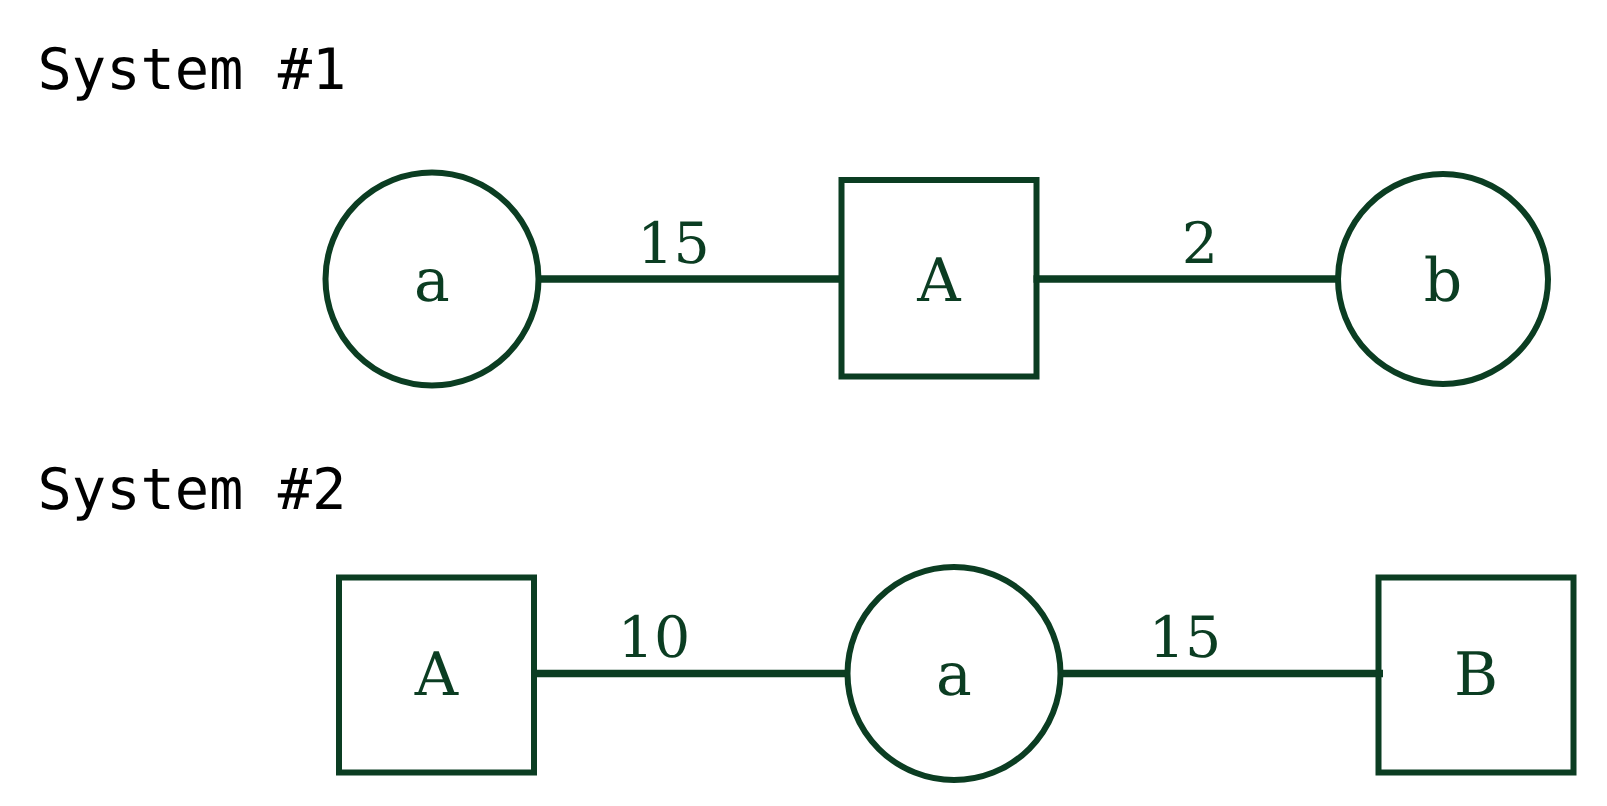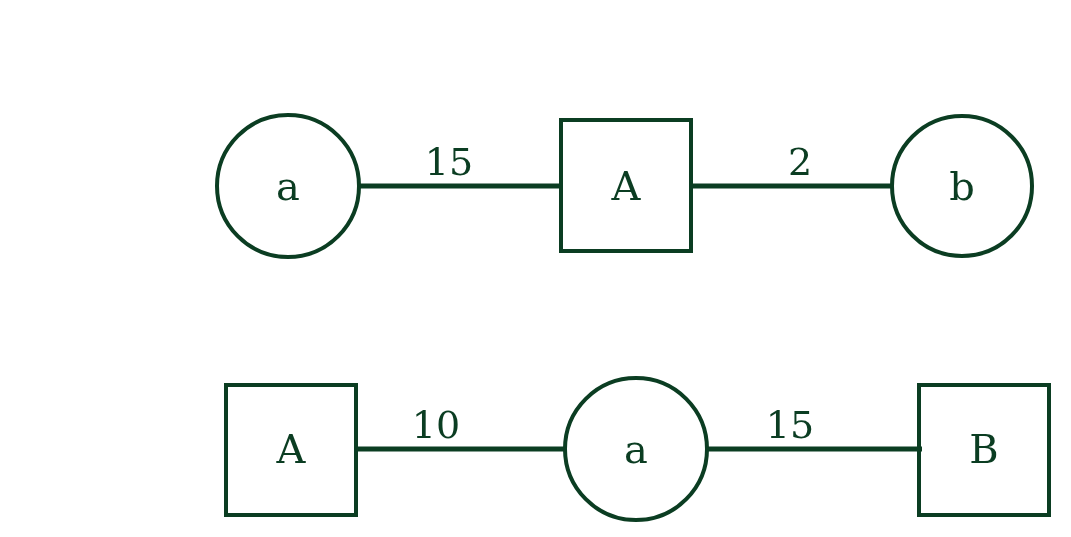--- a/index.html
+++ b/index.html
@@ -56,21 +56,23 @@
     font-family: "DejaVu Serif", serif;
     font-size: 38px;
     text-anchor: middle;
   }
 </style>
 </head>
 <body>
 
 <div id="canvas">
 
+  <div class="system-title" id="title-1">System #1</div>
 
+  <div class="system-title" id="title-2">System #2</div>
 
   <svg class="graph-layer" viewBox="0 0 1071 537">
 
     <g>
 
       <line class="edge-line" x1="358" y1="186" x2="562" y2="186"></line>
 
       <line class="edge-line" x1="689" y1="186" x2="894" y2="186"></line>
 
       <circle class="node-shape" cx="288" cy="186" r="71"></circle>

